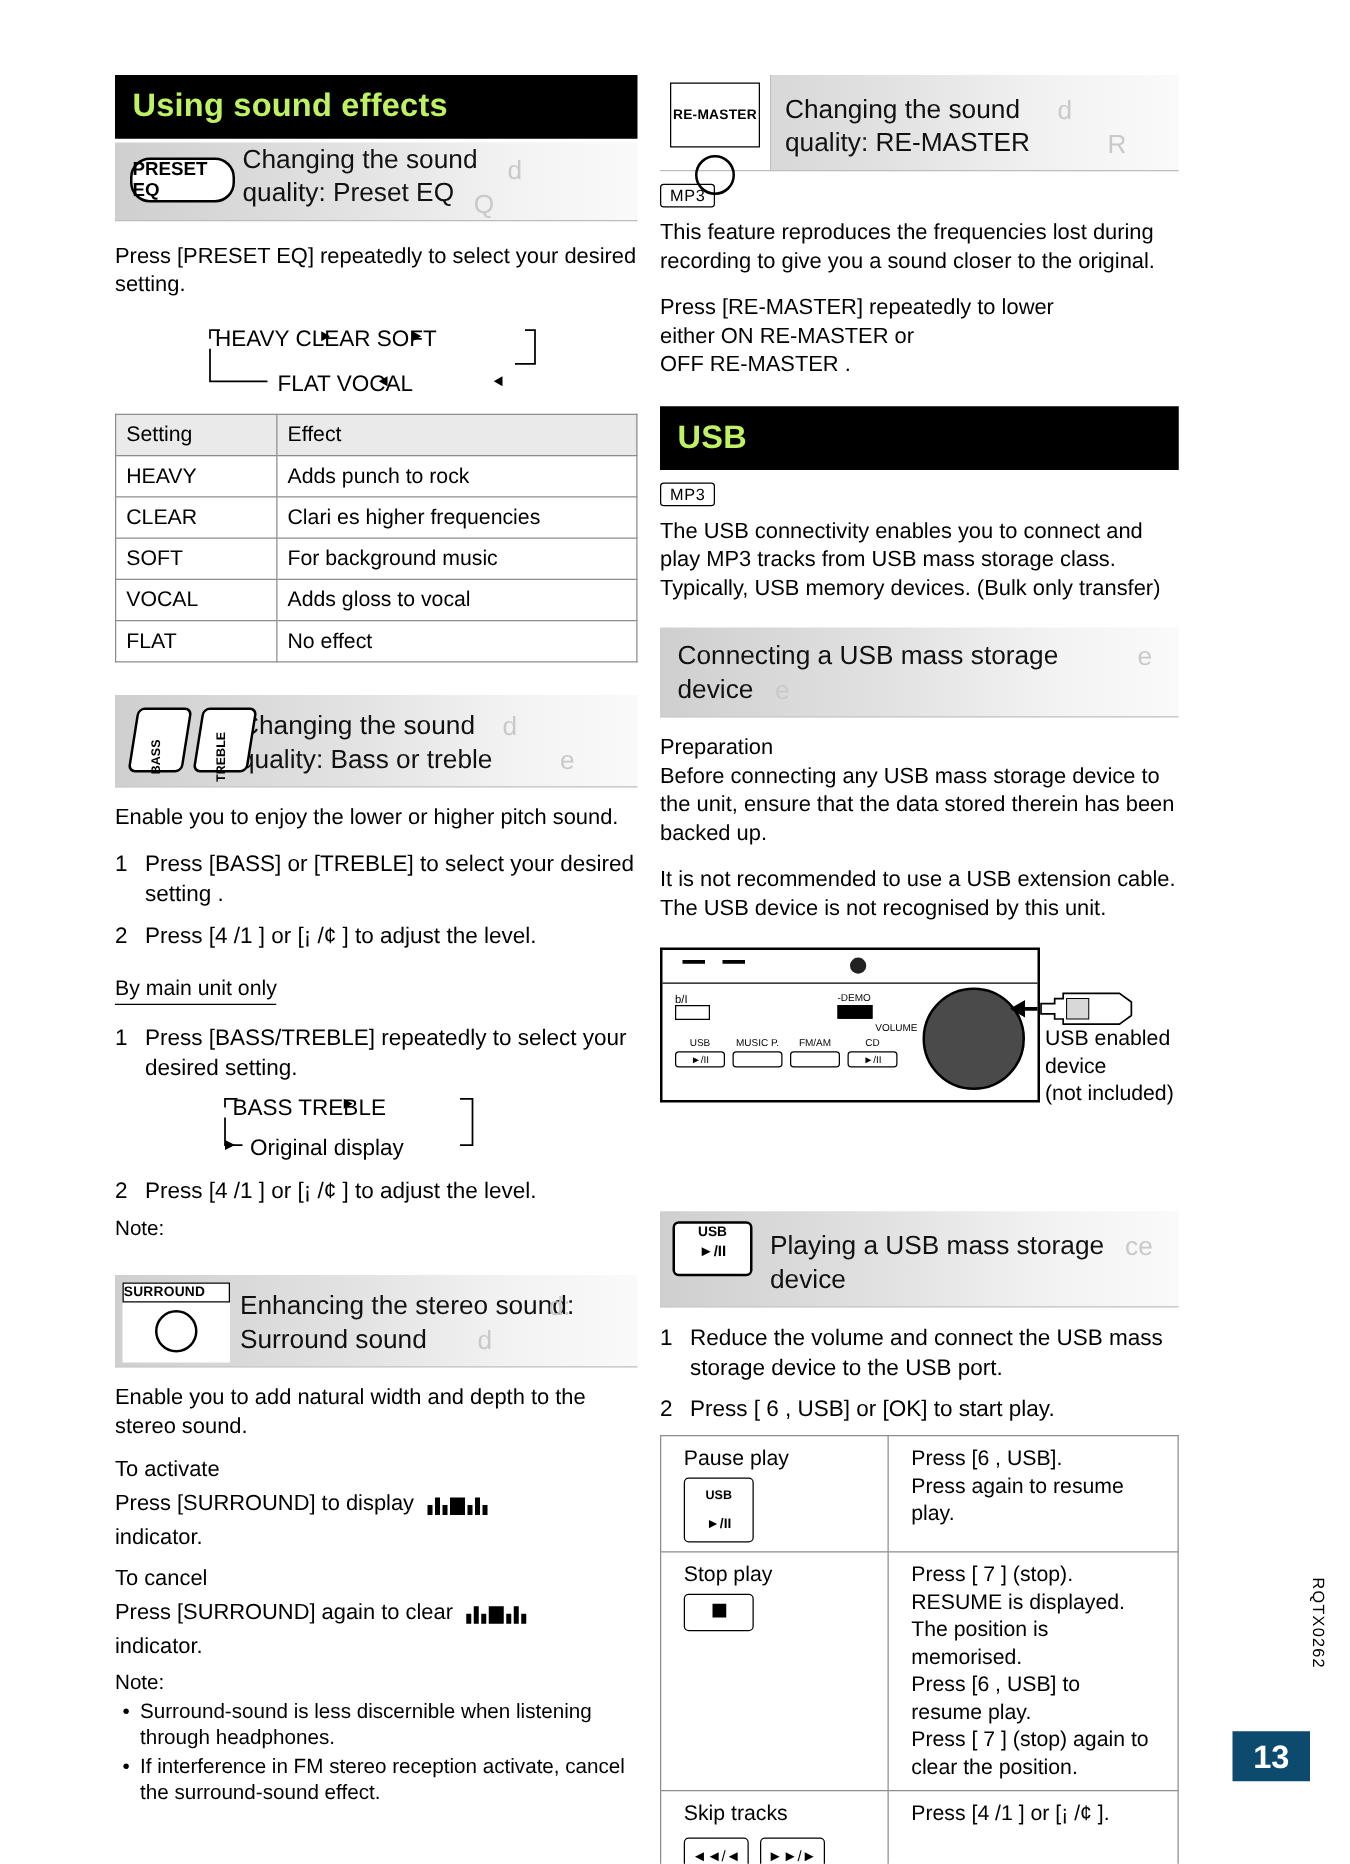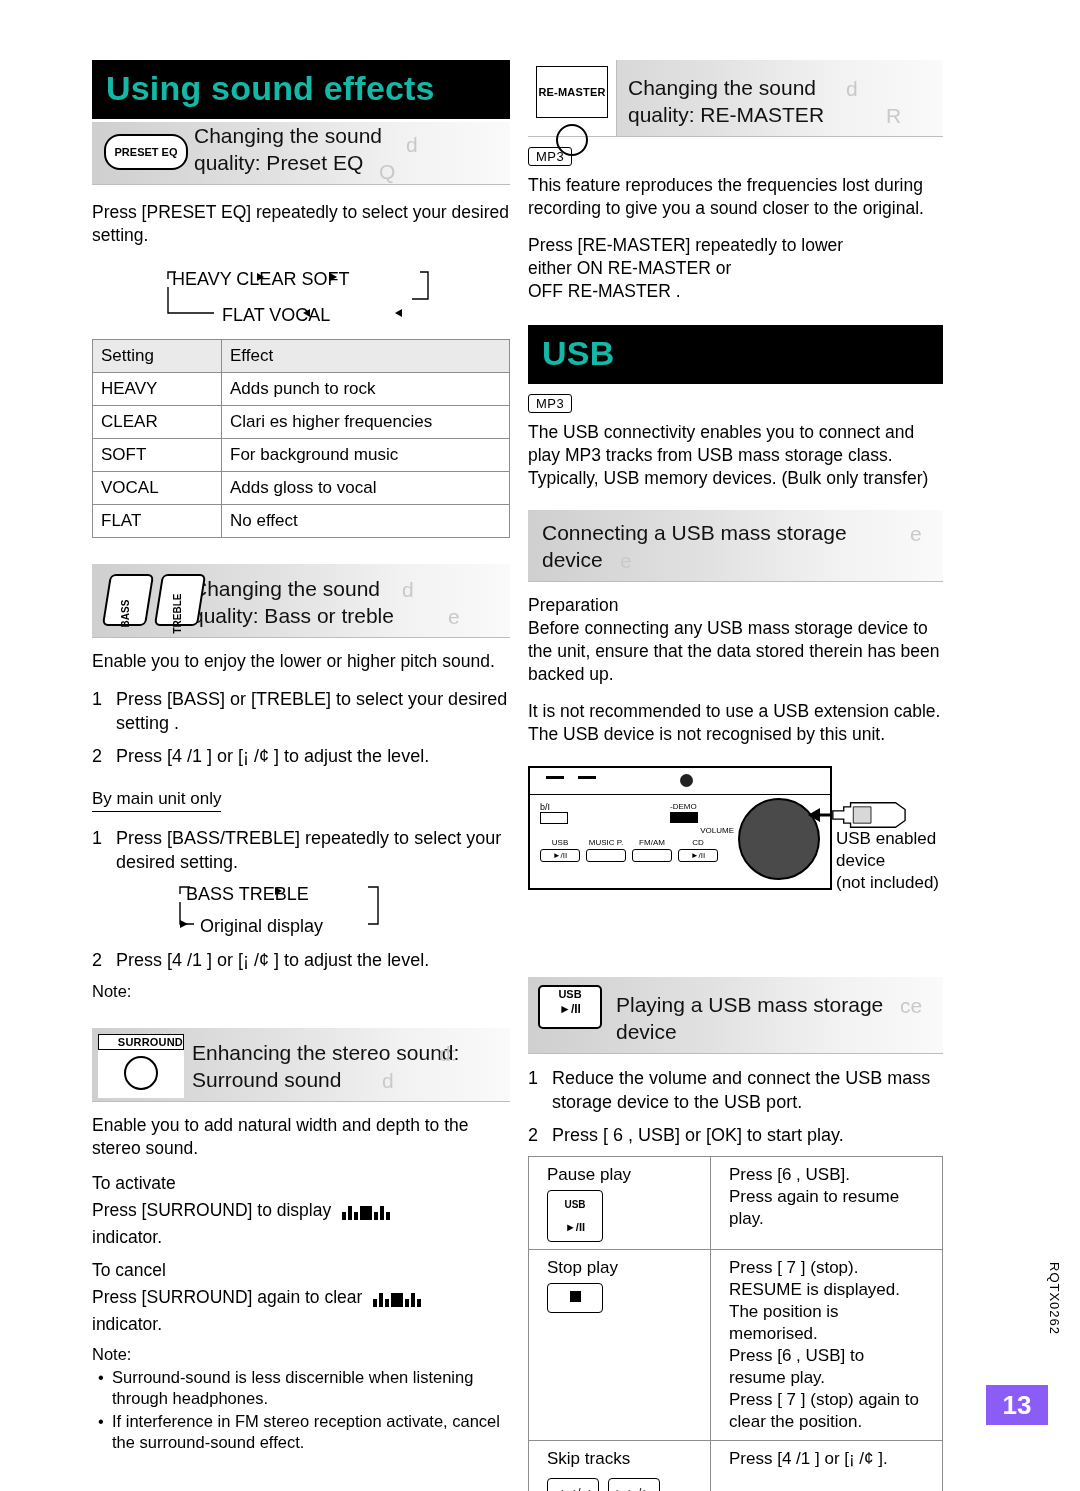--- a/index.html
+++ b/index.html
@@ -11,22 +11,22 @@
     position:relative;
     overflow:hidden;
   }
   .page{position:absolute;inset:0;}
   .col{position:absolute;top:0;}
   .colL{left:92px;width:418px;}
   .colR{left:528px;width:415px;}
 
   
   .blackbar{
-    background:#000;color:#14b8a6;
-    font-size:34px;font-weight:bold;
+    background:#000;color:#bef264;
+    font-size:26px;font-weight:bold;
     padding:9px 0 11px 14px;
     letter-spacing:.2px;
   }
   .grad-head{
     position:relative;
     background:linear-gradient(to right,#cfcfcf 0%,#e2e2e2 45%,#f2f2f2 75%,#fafafa 100%);
     border-bottom:1px solid #bdbdbd;
     min-height:56px;
   }
   .grad-head .ht{
@@ -57,38 +57,38 @@
   .tbl2 td:first-child{width:145px;}
   .mono-note{font-size:16.5px;line-height:21px;}
   .under{display:inline-block;border-bottom:1.6px solid #000;padding-bottom:1px;}
   .mp3{
     display:inline-block;border:1.5px solid #000;border-radius:3px;
     font-size:13px;padding:1px 7px;background:#fff;letter-spacing:.5px;
   }
   .icon-preset{
     position:absolute;left:12px;top:12px;width:80px;height:32px;
     border:2px solid #000;border-radius:16px;background:#fff;
-    display:flex;align-items:center;justify-content:center;font-size:11px;font-weight:bold;
+    display:flex;align-items:center;justify-content:center;font-size:15px;font-weight:bold;
   }
   .icon-remaster-box{
     position:absolute;left:0;top:0;width:88px;height:76px;background:#fff;
     border-right:1px solid #bdbdbd;
   }
   .icon-remaster-box .lbl{
     border:1.8px solid #000;font-size:11px;font-weight:bold;text-align:center;
     margin:6px 8px 0 8px;padding:19px 0;letter-spacing:.2px;
   }
   .icon-remaster-box .knob{
     width:28px;height:28px;border:2px solid #000;border-radius:50%;margin:6px auto 0 auto;
   }
   .icon-surround{
     position:absolute;left:6px;top:6px;width:86px;height:64px;background:#fff;
   }
   .icon-surround .lbl{
-    border:1.8px solid #000;font-size:11px;font-weight:bold;text-align:right;
+    border:1.8px solid #000;font-size:11px;font-weight:bold;text-align:left;
     padding:1px 0;letter-spacing:.2px;
   }
   .icon-surround .knob{width:30px;height:30px;border:2px solid #000;border-radius:50%;margin:6px auto 0 auto;}
   .icon-usbplay{
     position:absolute;left:10px;top:8px;width:60px;height:40px;border:2px solid #000;
     border-radius:5px;background:#fff;text-align:center;
   }
   .icon-usbplay .t1{font-size:11px;font-weight:bold;line-height:15px;}
   .icon-usbplay .t2{font-size:12px;font-weight:bold;line-height:15px;}
   .bt-icons{position:absolute;left:14px;top:10px;display:flex;gap:8px;}
@@ -128,21 +128,21 @@
   .unit .sbtn{border:1.3px solid #000;border-radius:3px;padding:1px 4px;background:#fff;text-align:center;min-width:30px;}
   .usbplug{
     position:absolute;left:300px;top:34px;width:86px;height:30px;
   }
 
   .sidecode{
     position:absolute;right:18px;top:1262px;font-size:13px;
     writing-mode:vertical-rl;letter-spacing:1px;
   }
   .pagenum{
-    position:absolute;right:32px;bottom:66px;background:#8b5cf6;color:#fff;
+    position:absolute;right:32px;bottom:66px;background:#0c4a6e;color:#fff;
     font-size:26px;font-weight:bold;width:62px;height:40px;
     display:flex;align-items:center;justify-content:center;
   }
 </style>
 </head>
 <body>
 
 <div class="page">
 
   <div class="col colL" style="top:60px;">

